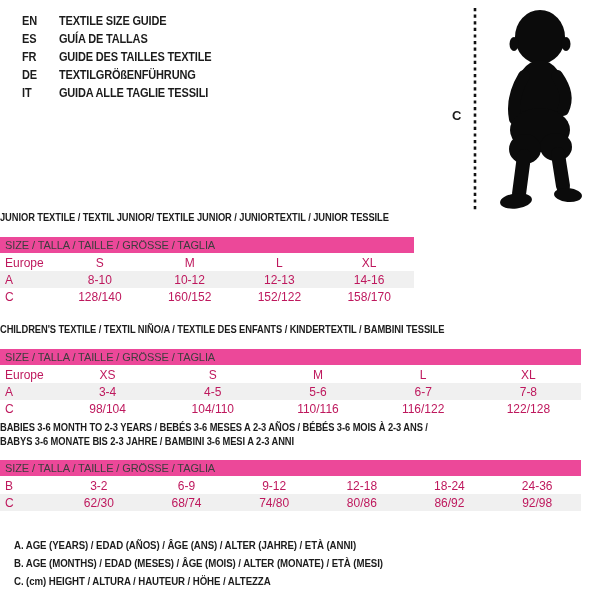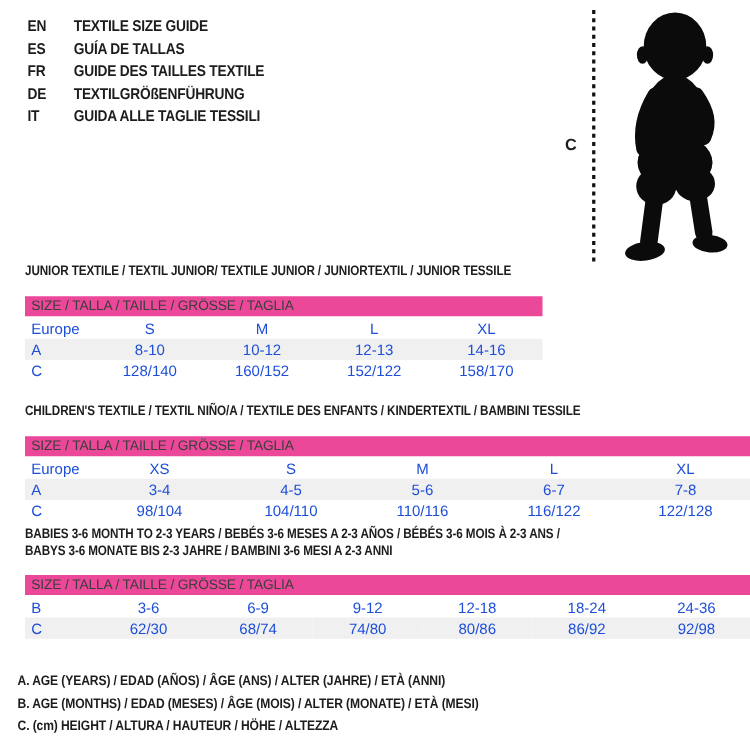--- a/index.html
+++ b/index.html
@@ -20,40 +20,40 @@
   .lang-code { width: 42px; flex: 0 0 42px; }
 
   
   .figure { position: absolute; top: 6px; left: 450px; width: 148px; height: 212px; }
   .figure-label { position: absolute; left: 2px; top: 102px;
     font-weight: bold; font-size: 13px; }
   .dash-svg { position: absolute; left: 22px; top: 0; }
   .silhouette-svg { position: absolute; left: 34px; top: 0; }
 
   
-  .sec { position: absolute; left: 20px; }
+  .sec { position: absolute; left: 0; }
   .sec-junior   { top: 210px; width: 414px; }
   .sec-children { top: 322px; width: 581px; }
   .sec-babies   { top: 420px; width: 581px; }
 
   .sec-title {
     font-weight: bold; font-size: 11px; line-height: 14px;
     white-space: nowrap; letter-spacing: -0.1px;
     transform: scaleX(0.85); transform-origin: 0 0;
   }
   .title-gap { height: 13px; }
 
   .size-bar {
     height: 16px; background: #ec4899; color: #3d3d3d;
     font-size: 11px; line-height: 16px; padding-left: 5px;
     box-sizing: border-box; margin-bottom: 1px; letter-spacing: -0.1px;
   }
 
   table.size-table { width: 100%; border-collapse: collapse; table-layout: fixed;
-    font-size: 12px; color: #1d4ed8; }
+    font-size: 12px; color: #be185d; }
   table.size-table td { height: 17px; padding: 0; text-align: center; vertical-align: middle; }
   table.size-table td.row-label { text-align: left; padding-left: 5px; }
   table.size-table tr.stripe { background: #f0f0f0; }
   col.label-col { width: 55px; }
 
   
   .legend { position: absolute; left: 14px; top: 536px;
     font-weight: bold; font-size: 11px; line-height: 18px;
     letter-spacing: -0.1px; white-space: nowrap;
     transform: scaleX(0.88); transform-origin: 0 0; }
@@ -191,21 +191,21 @@
   <div class="sec-title">BABYS 3-6 MONATE BIS 2-3 JAHRE / BAMBINI 3-6 MESI A 2-3 ANNI</div>
   <div class="title-gap" style="height:12px;"></div>
   <div class="size-bar">SIZE / TALLA / TAILLE / GRÖSSE / TAGLIA</div>
   <table class="size-table">
     <colgroup>
         <col class="label-col">
       </colgroup>
     <tbody>
         <tr>
           <td class="row-label">B</td>
-          <td>3-6</td>
+          <td>3-2</td>
           <td>6-9</td>
           <td>9-12</td>
           <td>12-18</td>
           <td>18-24</td>
           <td>24-36</td>
         </tr>
         <tr class="stripe">
           <td class="row-label">C</td>
           <td>62/30</td>
           <td>68/74</td>

